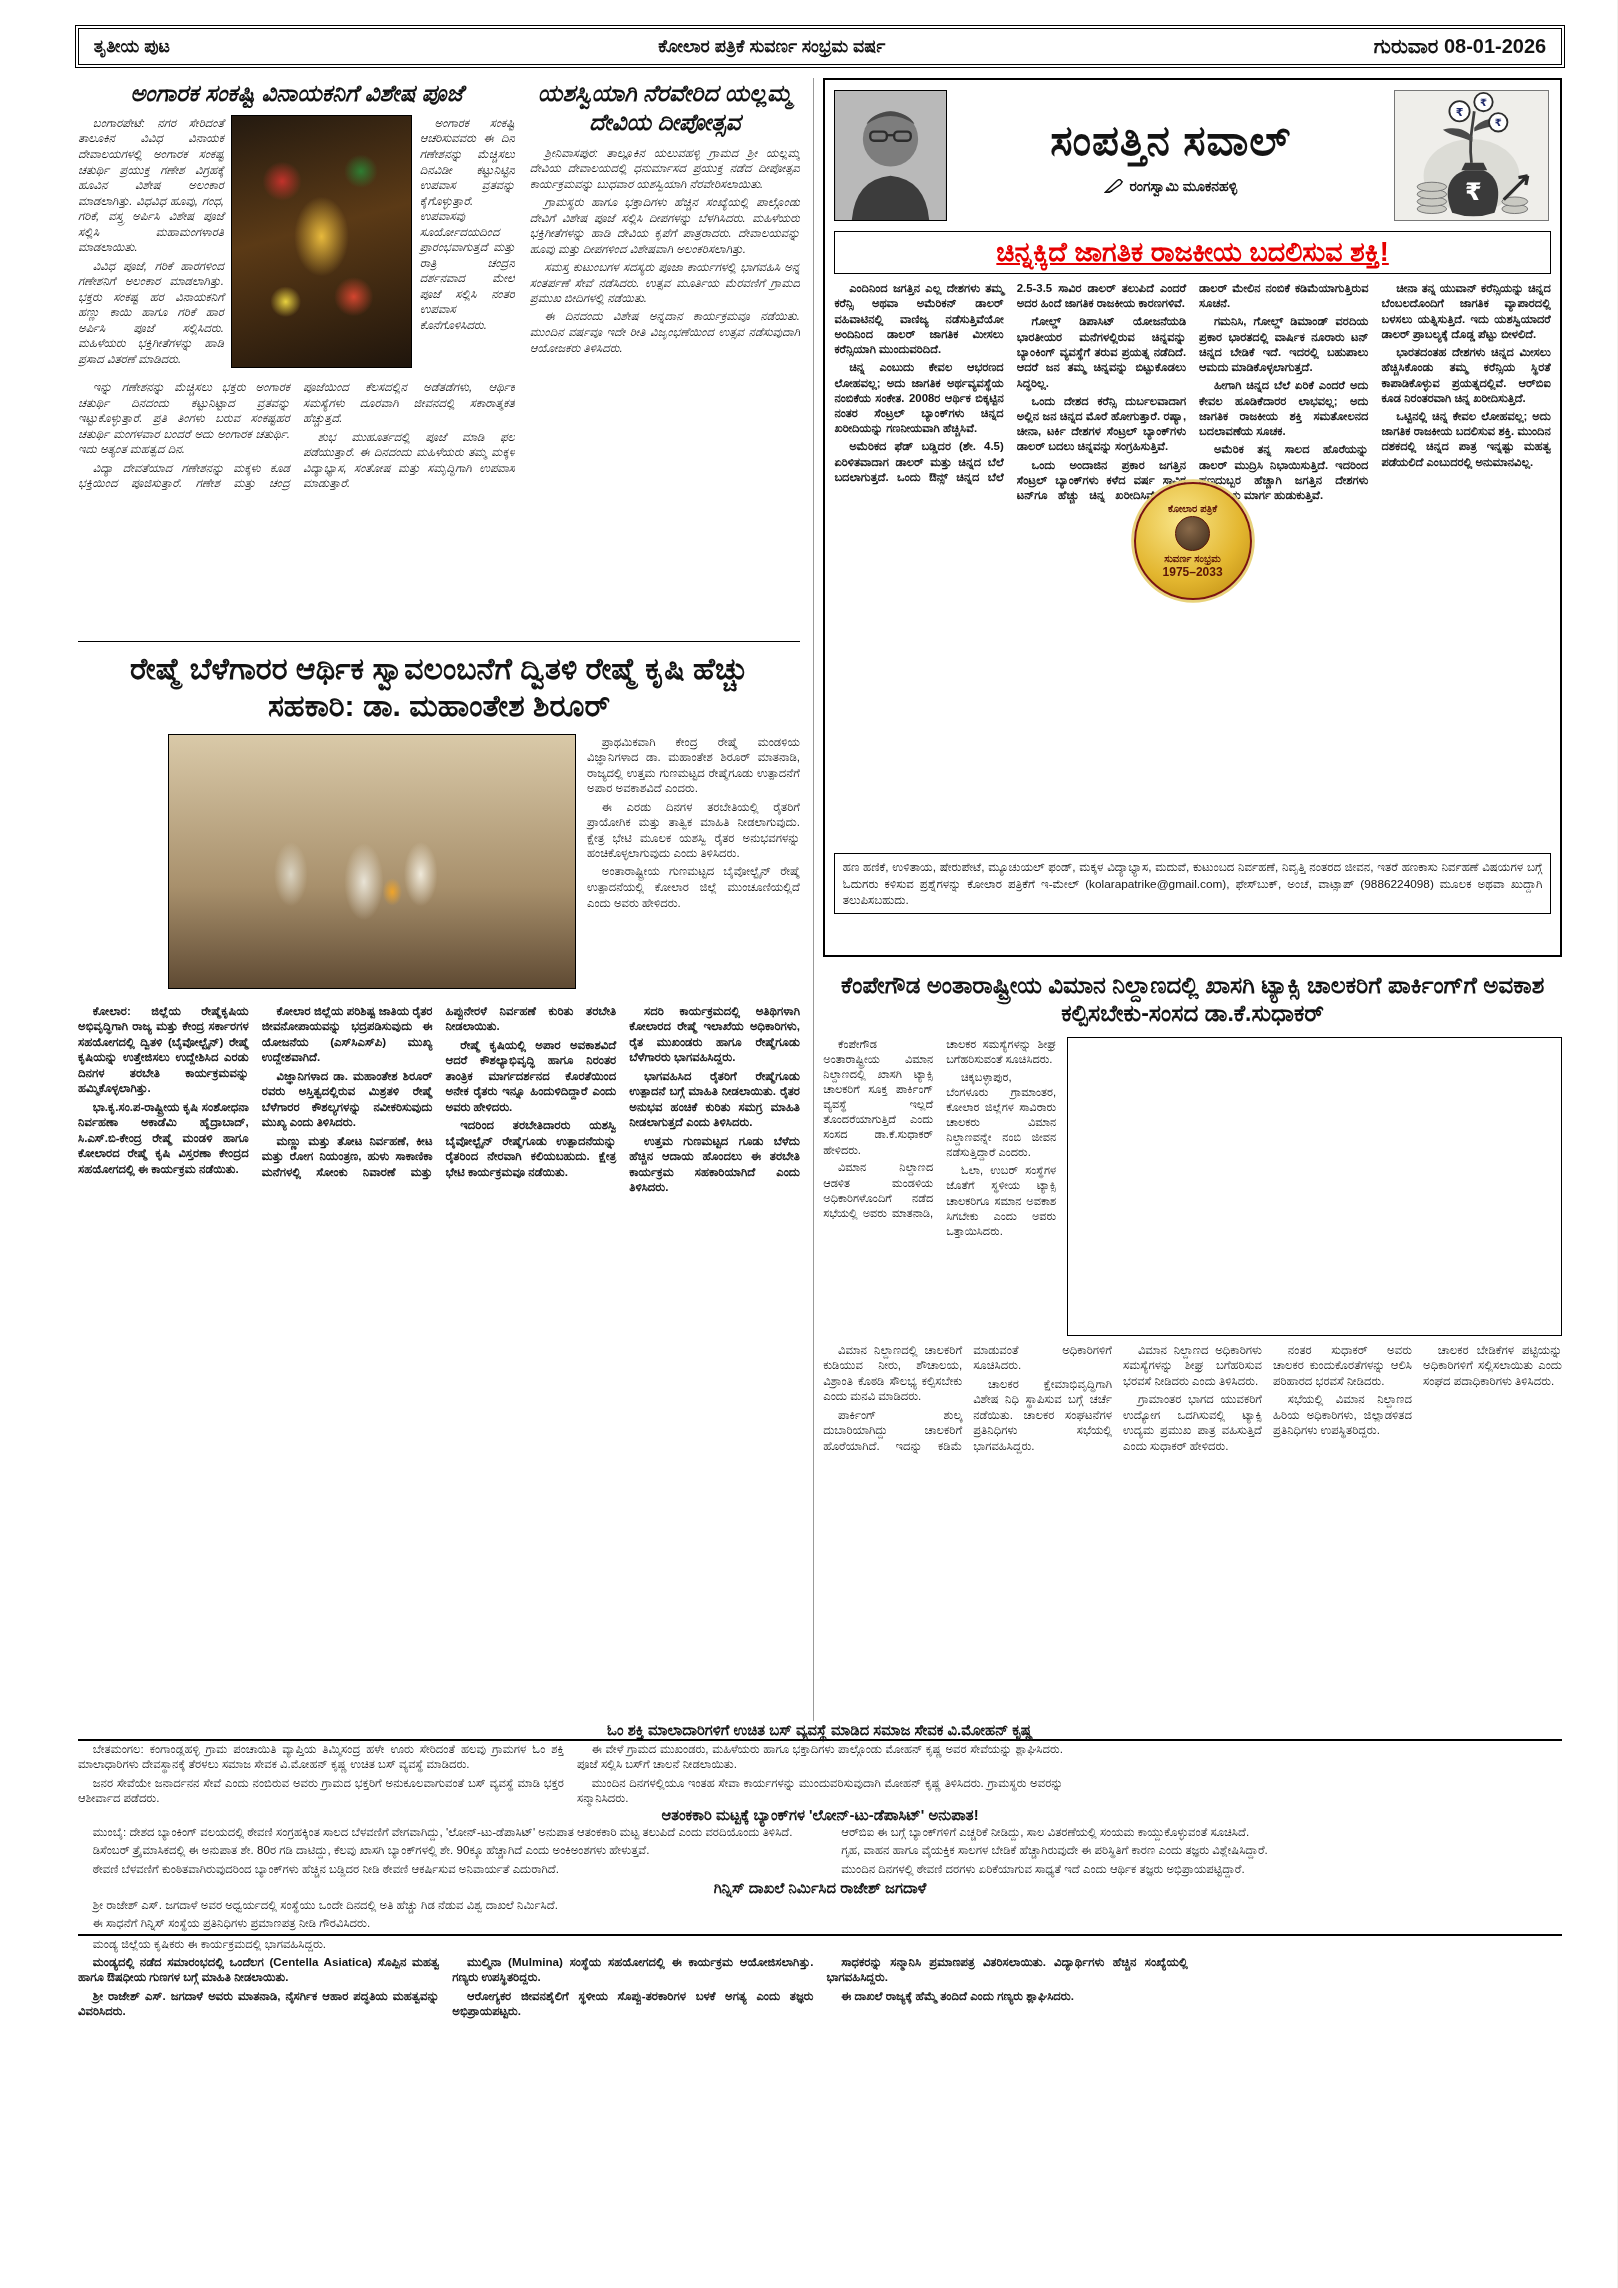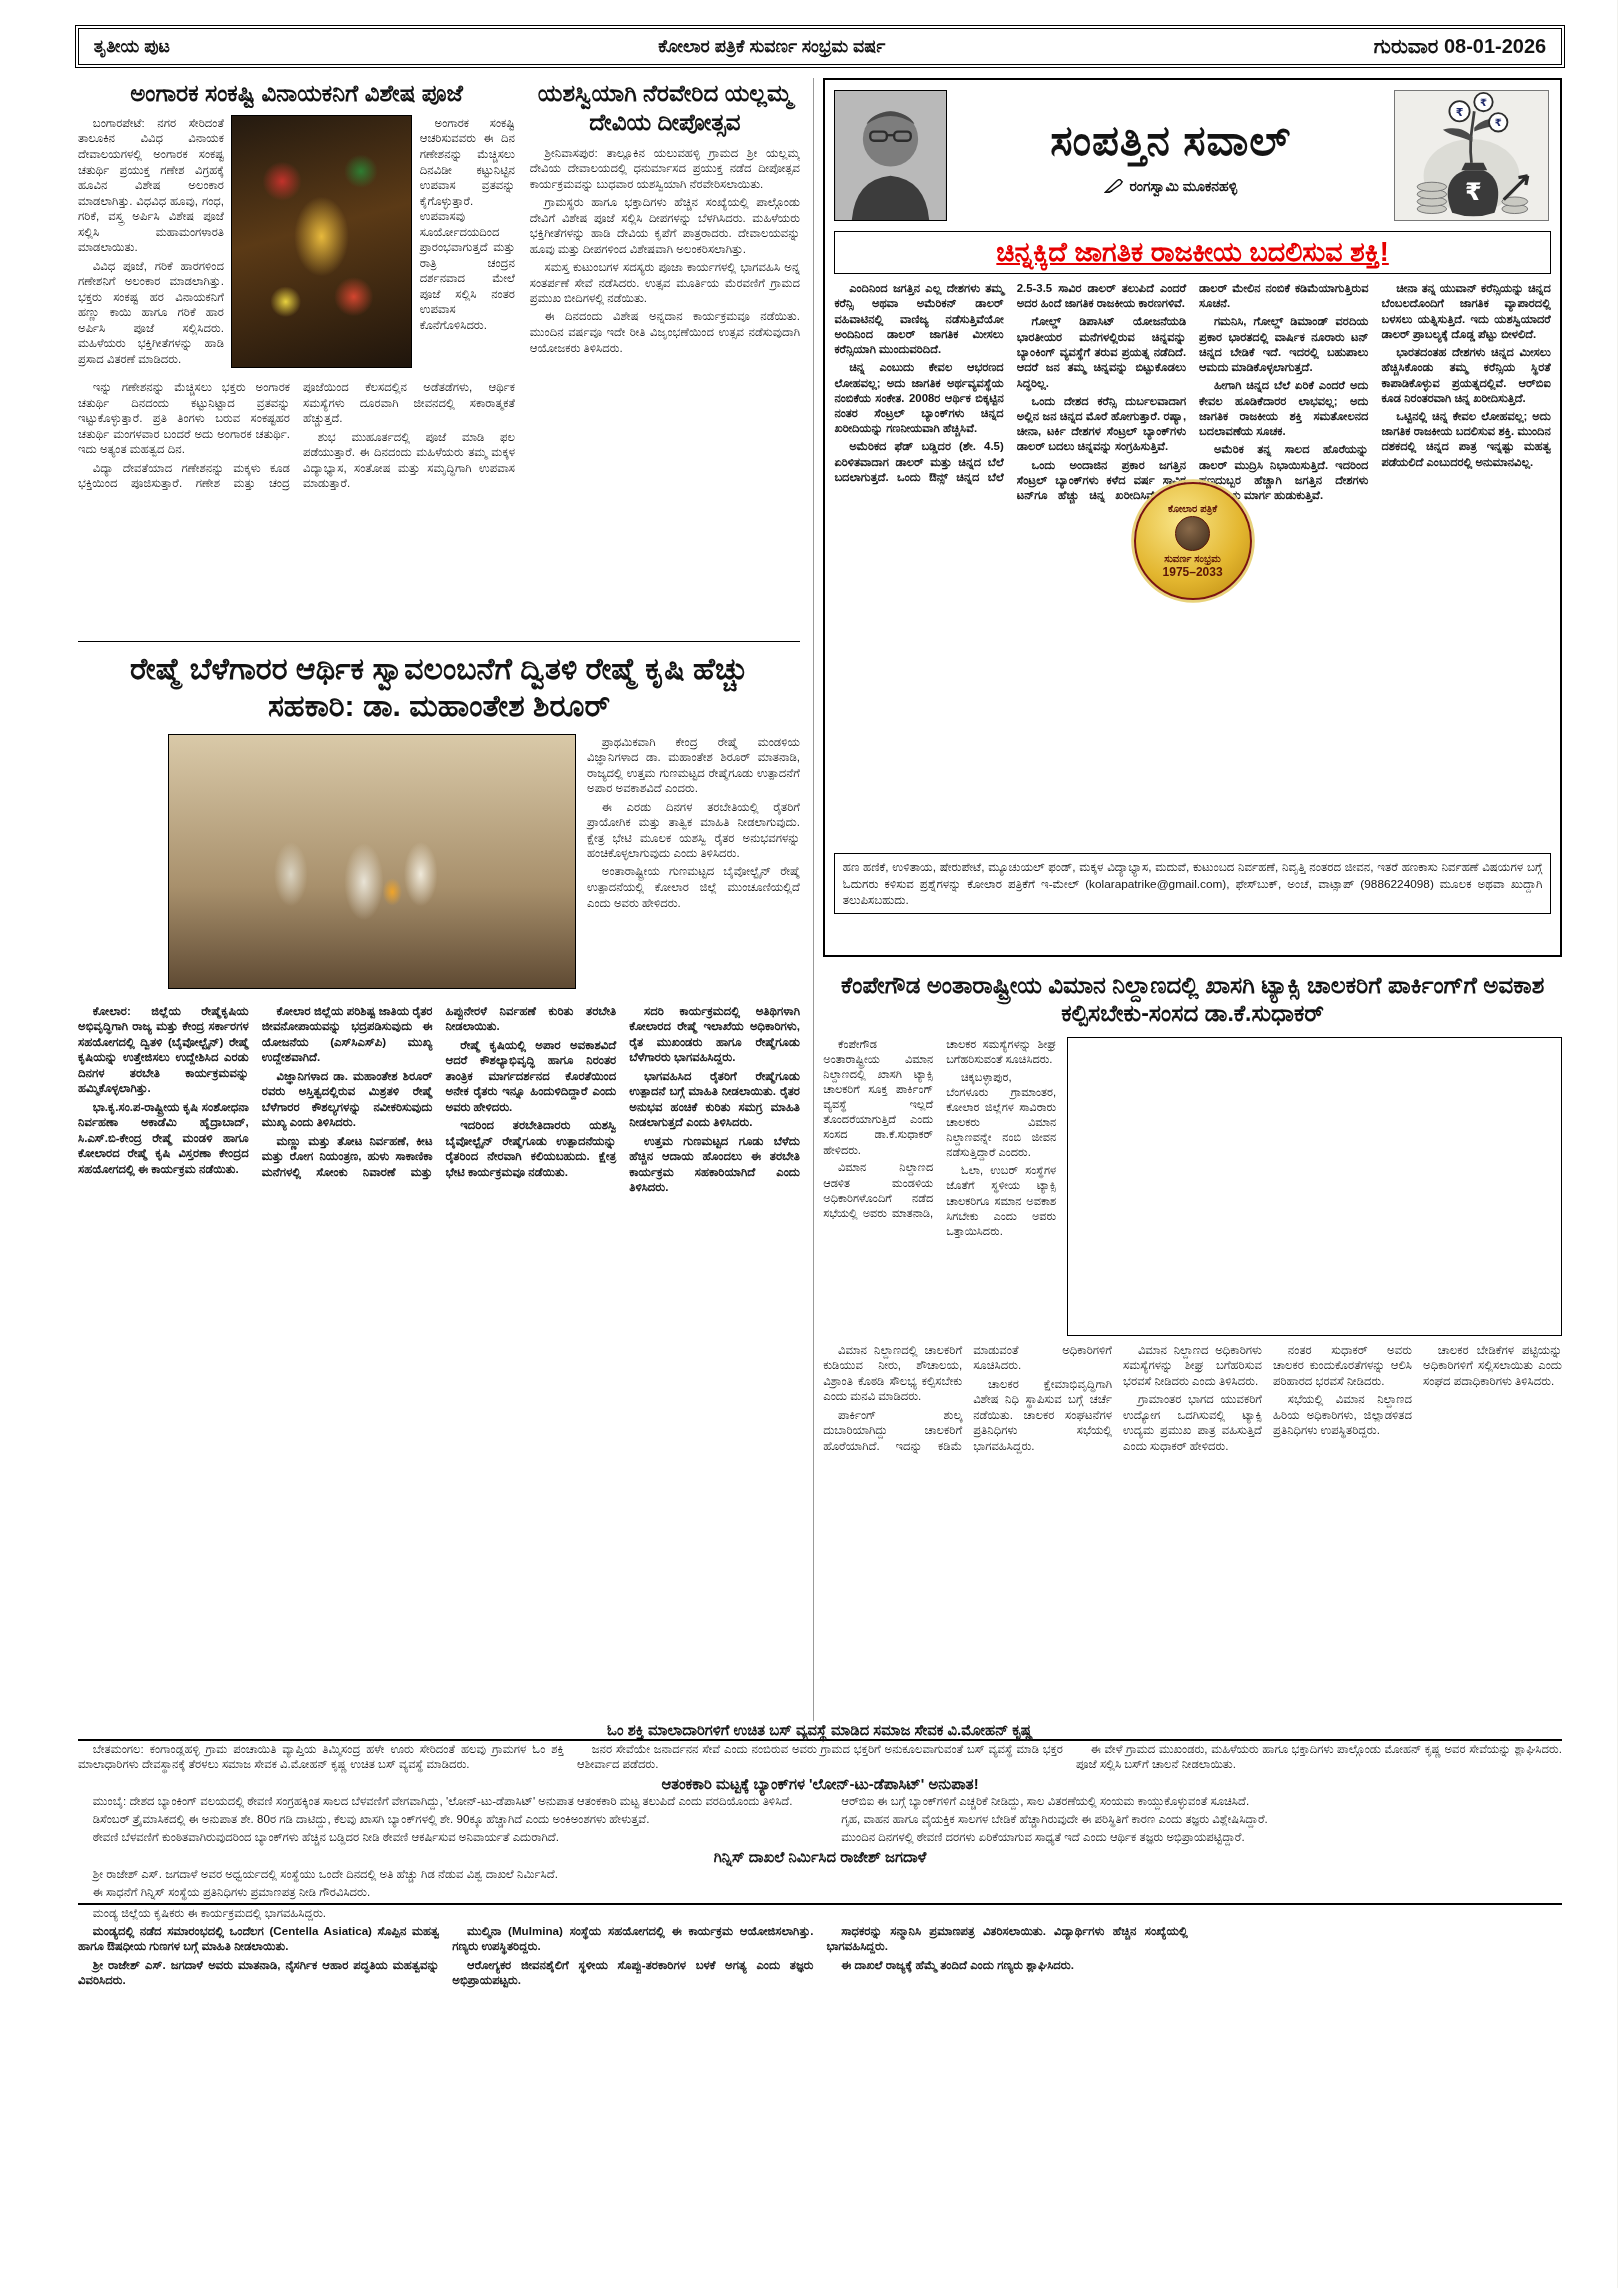--- a/index.html
+++ b/index.html
@@ -30,21 +30,21 @@
   .cols4{ column-count:4; column-gap:13px;font-weight:bold; }
   .cols5{ column-count:5; column-gap:11px; }
 
   .photo{ border:0.9px solid #000; }
 
   
   .main{ display:grid; grid-template-columns:722px 1fr; column-gap:13px; }
   .col-left{ width:722px; }
   .col-right{ border-left:0.9px solid #999; padding-left:9.2px; }
 
-  .top-row{ display:grid; grid-template-columns:437px 1fr; column-gap:14.8px; height:556px; overflow:hidden; }
+  .top-row{ display:grid; grid-template-columns:437px 1fr; column-gap:14.8px; height:556px; overflow:hidden;font-style:italic; }
 
   
   .a1-head{ font-size:23px; margin:1.8px 0 7.4px; }
   .a1-row{ display:grid; grid-template-columns:146px 181px 1fr; column-gap:7.4px; height:257px; overflow:hidden; }
   .photo-deity{
     width:181px; height:253px;
     background:
       radial-gradient(39px 57px at 50% 48%, #e7b93c, rgba(0,0,0,0) 70%),
       radial-gradient(28px 28px at 28% 26%, #c2322b, rgba(0,0,0,0) 70%),
       radial-gradient(24px 24px at 72% 22%, #2e7d32, rgba(0,0,0,0) 70%),
@@ -337,20 +337,21 @@
 
   <div class="bottom">
 
     <div>
       <div class="hl om-head">ಓಂ ಶಕ್ತಿ ಮಾಲಾದಾರಿಗಳಿಗೆ ಉಚಿತ ಬಸ್ ವ್ಯವಸ್ಥೆ ಮಾಡಿದ ಸಮಾಜ ಸೇವಕ ವಿ.ಮೋಹನ್ ಕೃಷ್ಣ</div>
       <div class="photo photo-bus"></div>
       <div class="bt cols3 om-cols">
         <p>ಬೇತಮಂಗಲ: ಕಂಗಾಂಡ್ಲಹಳ್ಳಿ ಗ್ರಾಮ ಪಂಚಾಯಿತಿ ವ್ಯಾಪ್ತಿಯ ತಿಮ್ಮಿಸಂದ್ರ ಹಳೇ ಊರು ಸೇರಿದಂತೆ ಹಲವು ಗ್ರಾಮಗಳ ಓಂ ಶಕ್ತಿ ಮಾಲಾಧಾರಿಗಳು ದೇವಸ್ಥಾನಕ್ಕೆ ತೆರಳಲು ಸಮಾಜ ಸೇವಕ ವಿ.ಮೋಹನ್ ಕೃಷ್ಣ ಉಚಿತ ಬಸ್ ವ್ಯವಸ್ಥೆ ಮಾಡಿದರು.</p>
         <p>ಜನರ ಸೇವೆಯೇ ಜನಾರ್ದನನ ಸೇವೆ ಎಂದು ನಂಬಿರುವ ಅವರು ಗ್ರಾಮದ ಭಕ್ತರಿಗೆ ಅನುಕೂಲವಾಗುವಂತೆ ಬಸ್ ವ್ಯವಸ್ಥೆ ಮಾಡಿ ಭಕ್ತರ ಆಶೀರ್ವಾದ ಪಡೆದರು.</p>
         <p>ಈ ವೇಳೆ ಗ್ರಾಮದ ಮುಖಂಡರು, ಮಹಿಳೆಯರು ಹಾಗೂ ಭಕ್ತಾದಿಗಳು ಪಾಲ್ಗೊಂಡು ಮೋಹನ್ ಕೃಷ್ಣ ಅವರ ಸೇವೆಯನ್ನು ಶ್ಲಾಘಿಸಿದರು. ಪೂಜೆ ಸಲ್ಲಿಸಿ ಬಸ್‌ಗೆ ಚಾಲನೆ ನೀಡಲಾಯಿತು.</p>
+        <p>ಮುಂದಿನ ದಿನಗಳಲ್ಲಿಯೂ ಇಂತಹ ಸೇವಾ ಕಾರ್ಯಗಳನ್ನು ಮುಂದುವರಿಸುವುದಾಗಿ ಮೋಹನ್ ಕೃಷ್ಣ ತಿಳಿಸಿದರು. ಗ್ರಾಮಸ್ಥರು ಅವರನ್ನು ಸನ್ಮಾನಿಸಿದರು.</p>
       </div>
     </div>
 
     <div class="b-mid">
       <div class="hl loan-head">ಆತಂಕಕಾರಿ ಮಟ್ಟಕ್ಕೆ ಬ್ಯಾಂಕ್‌ಗಳ 'ಲೋನ್-ಟು-ಡೆಪಾಸಿಟ್' ಅನುಪಾತ!</div>
       <div class="bt cols2 loan-cols">
         <p>ಮುಂಬೈ: ದೇಶದ ಬ್ಯಾಂಕಿಂಗ್ ವಲಯದಲ್ಲಿ ಠೇವಣಿ ಸಂಗ್ರಹಕ್ಕಿಂತ ಸಾಲದ ಬೆಳವಣಿಗೆ ವೇಗವಾಗಿದ್ದು, 'ಲೋನ್-ಟು-ಡೆಪಾಸಿಟ್' ಅನುಪಾತ ಆತಂಕಕಾರಿ ಮಟ್ಟ ತಲುಪಿದೆ ಎಂದು ವರದಿಯೊಂದು ತಿಳಿಸಿದೆ.</p>
         <p>ಡಿಸೆಂಬರ್ ತ್ರೈಮಾಸಿಕದಲ್ಲಿ ಈ ಅನುಪಾತ ಶೇ. 80ರ ಗಡಿ ದಾಟಿದ್ದು, ಕೆಲವು ಖಾಸಗಿ ಬ್ಯಾಂಕ್‌ಗಳಲ್ಲಿ ಶೇ. 90ಕ್ಕೂ ಹೆಚ್ಚಾಗಿದೆ ಎಂದು ಅಂಕಿಅಂಶಗಳು ಹೇಳುತ್ತವೆ.</p>
         <p>ಠೇವಣಿ ಬೆಳವಣಿಗೆ ಕುಂಠಿತವಾಗಿರುವುದರಿಂದ ಬ್ಯಾಂಕ್‌ಗಳು ಹೆಚ್ಚಿನ ಬಡ್ಡಿದರ ನೀಡಿ ಠೇವಣಿ ಆಕರ್ಷಿಸುವ ಅನಿವಾರ್ಯತೆ ಎದುರಾಗಿದೆ.</p>
         <p>ಆರ್‌ಬಿಐ ಈ ಬಗ್ಗೆ ಬ್ಯಾಂಕ್‌ಗಳಿಗೆ ಎಚ್ಚರಿಕೆ ನೀಡಿದ್ದು, ಸಾಲ ವಿತರಣೆಯಲ್ಲಿ ಸಂಯಮ ಕಾಯ್ದುಕೊಳ್ಳುವಂತೆ ಸೂಚಿಸಿದೆ.</p>

